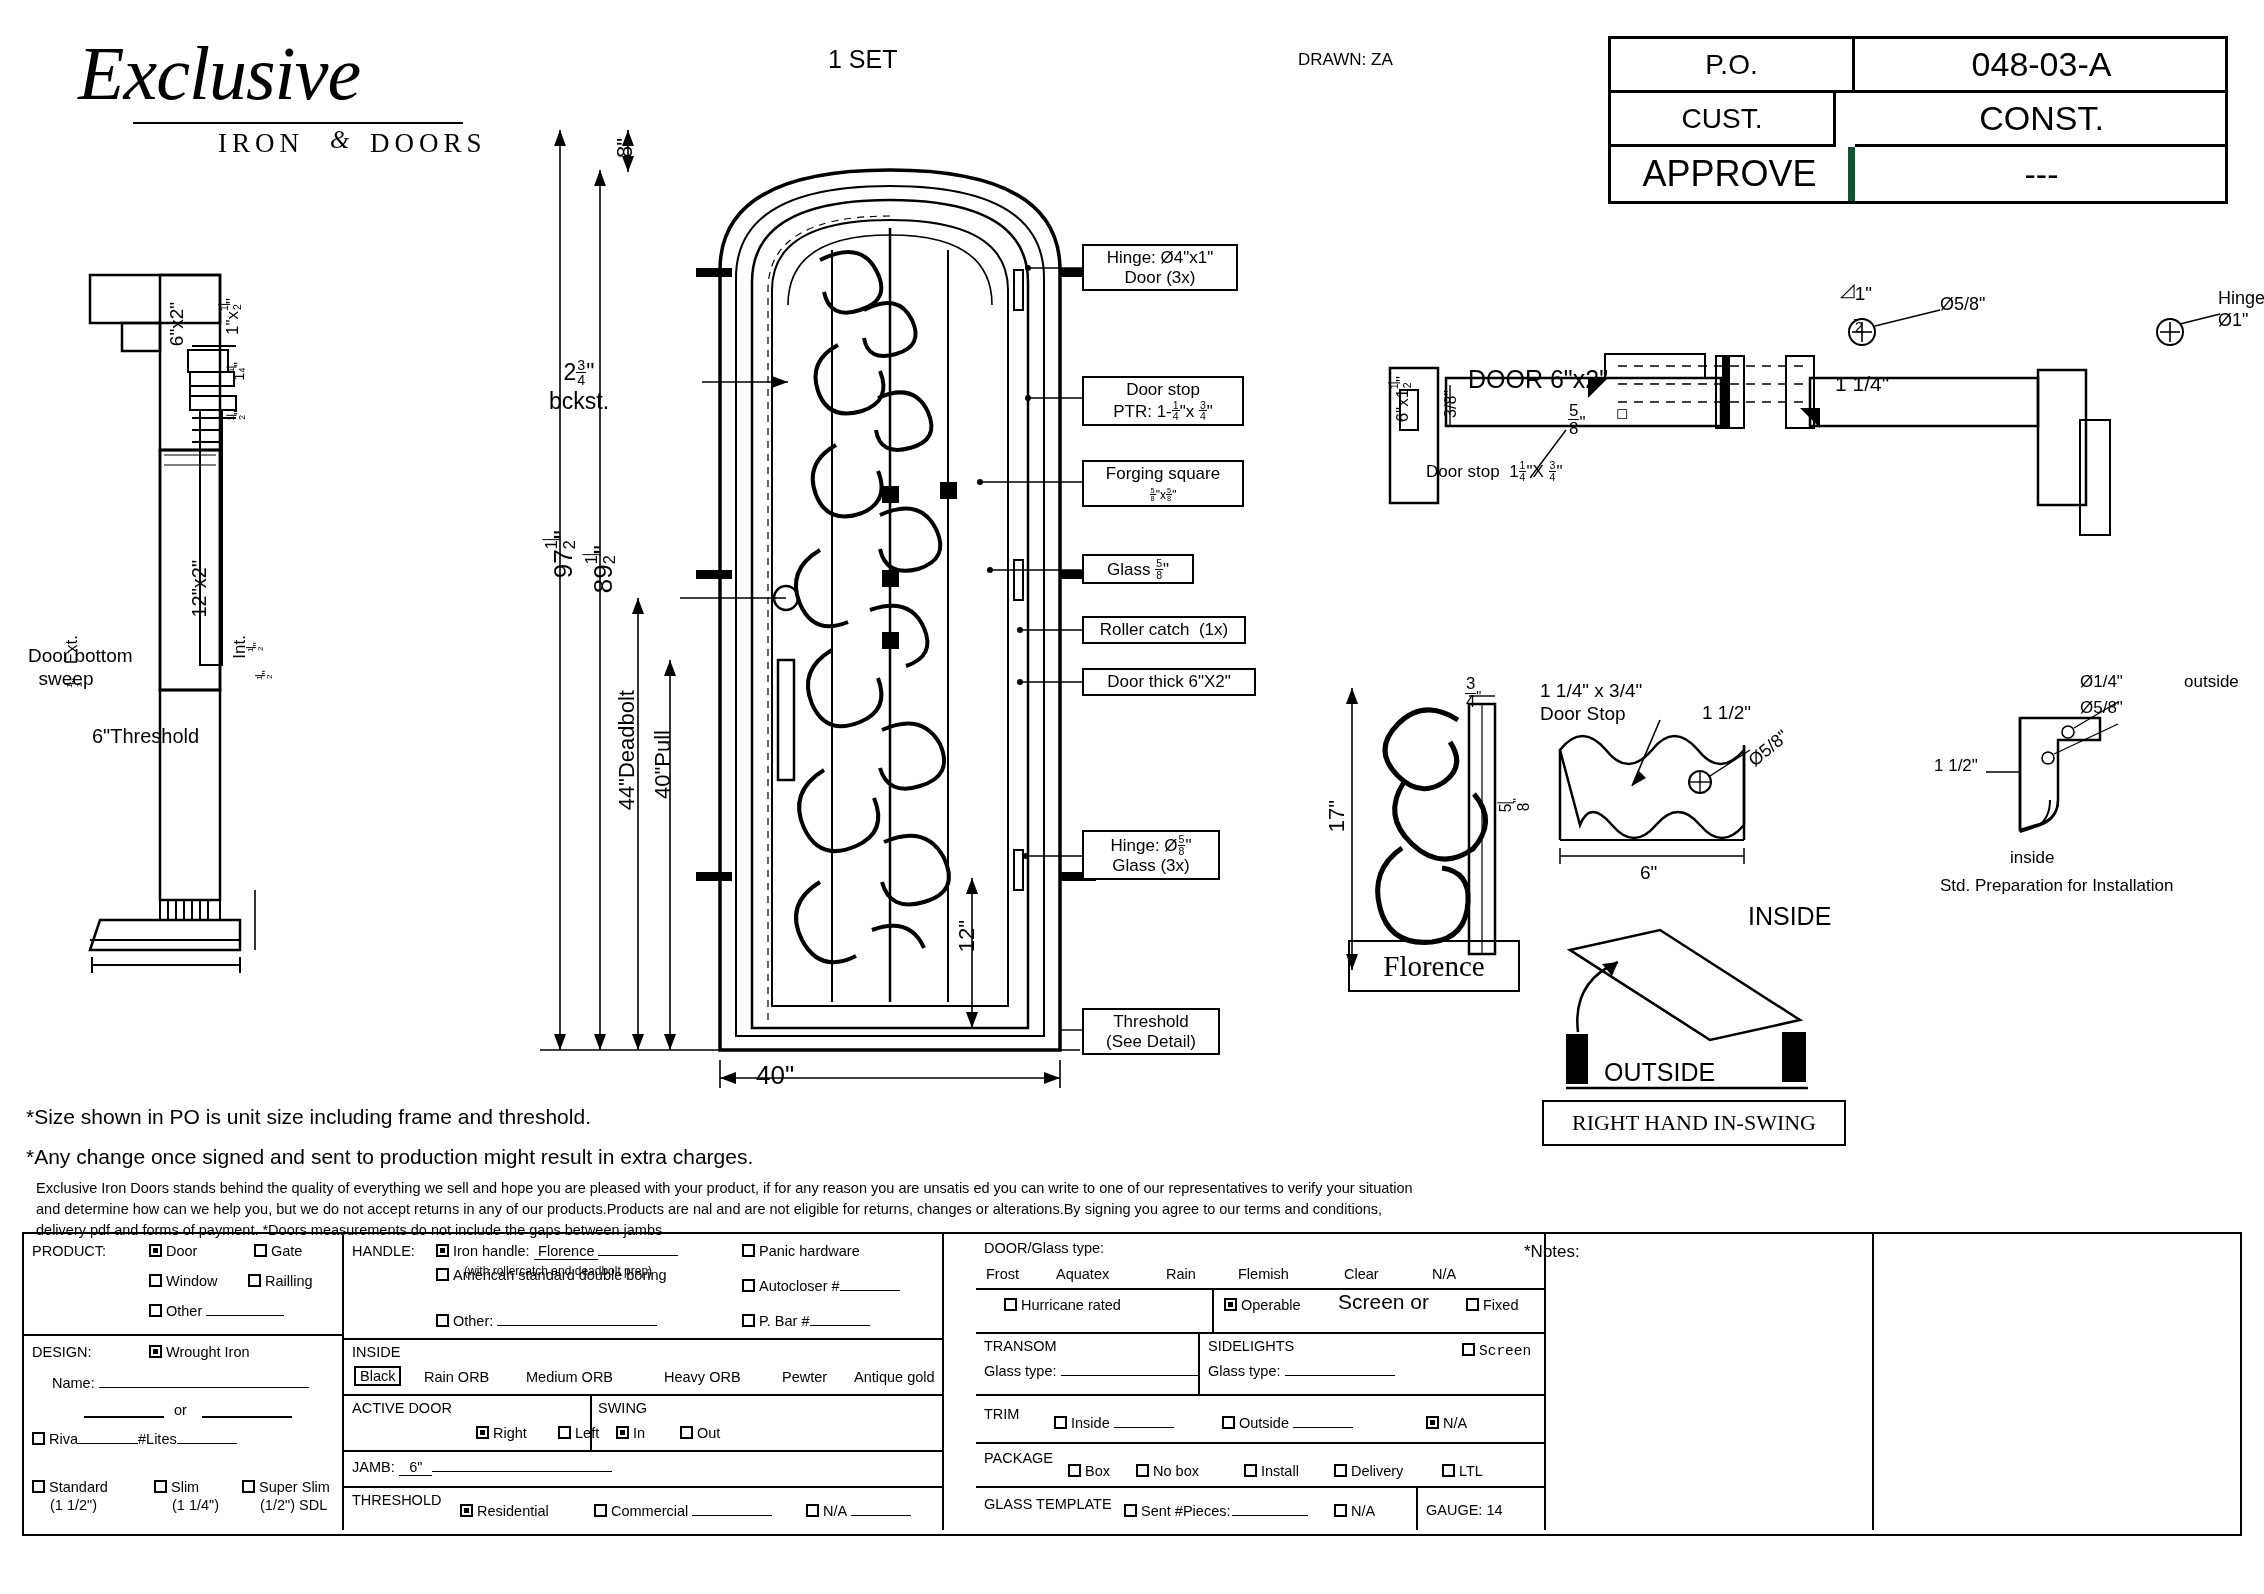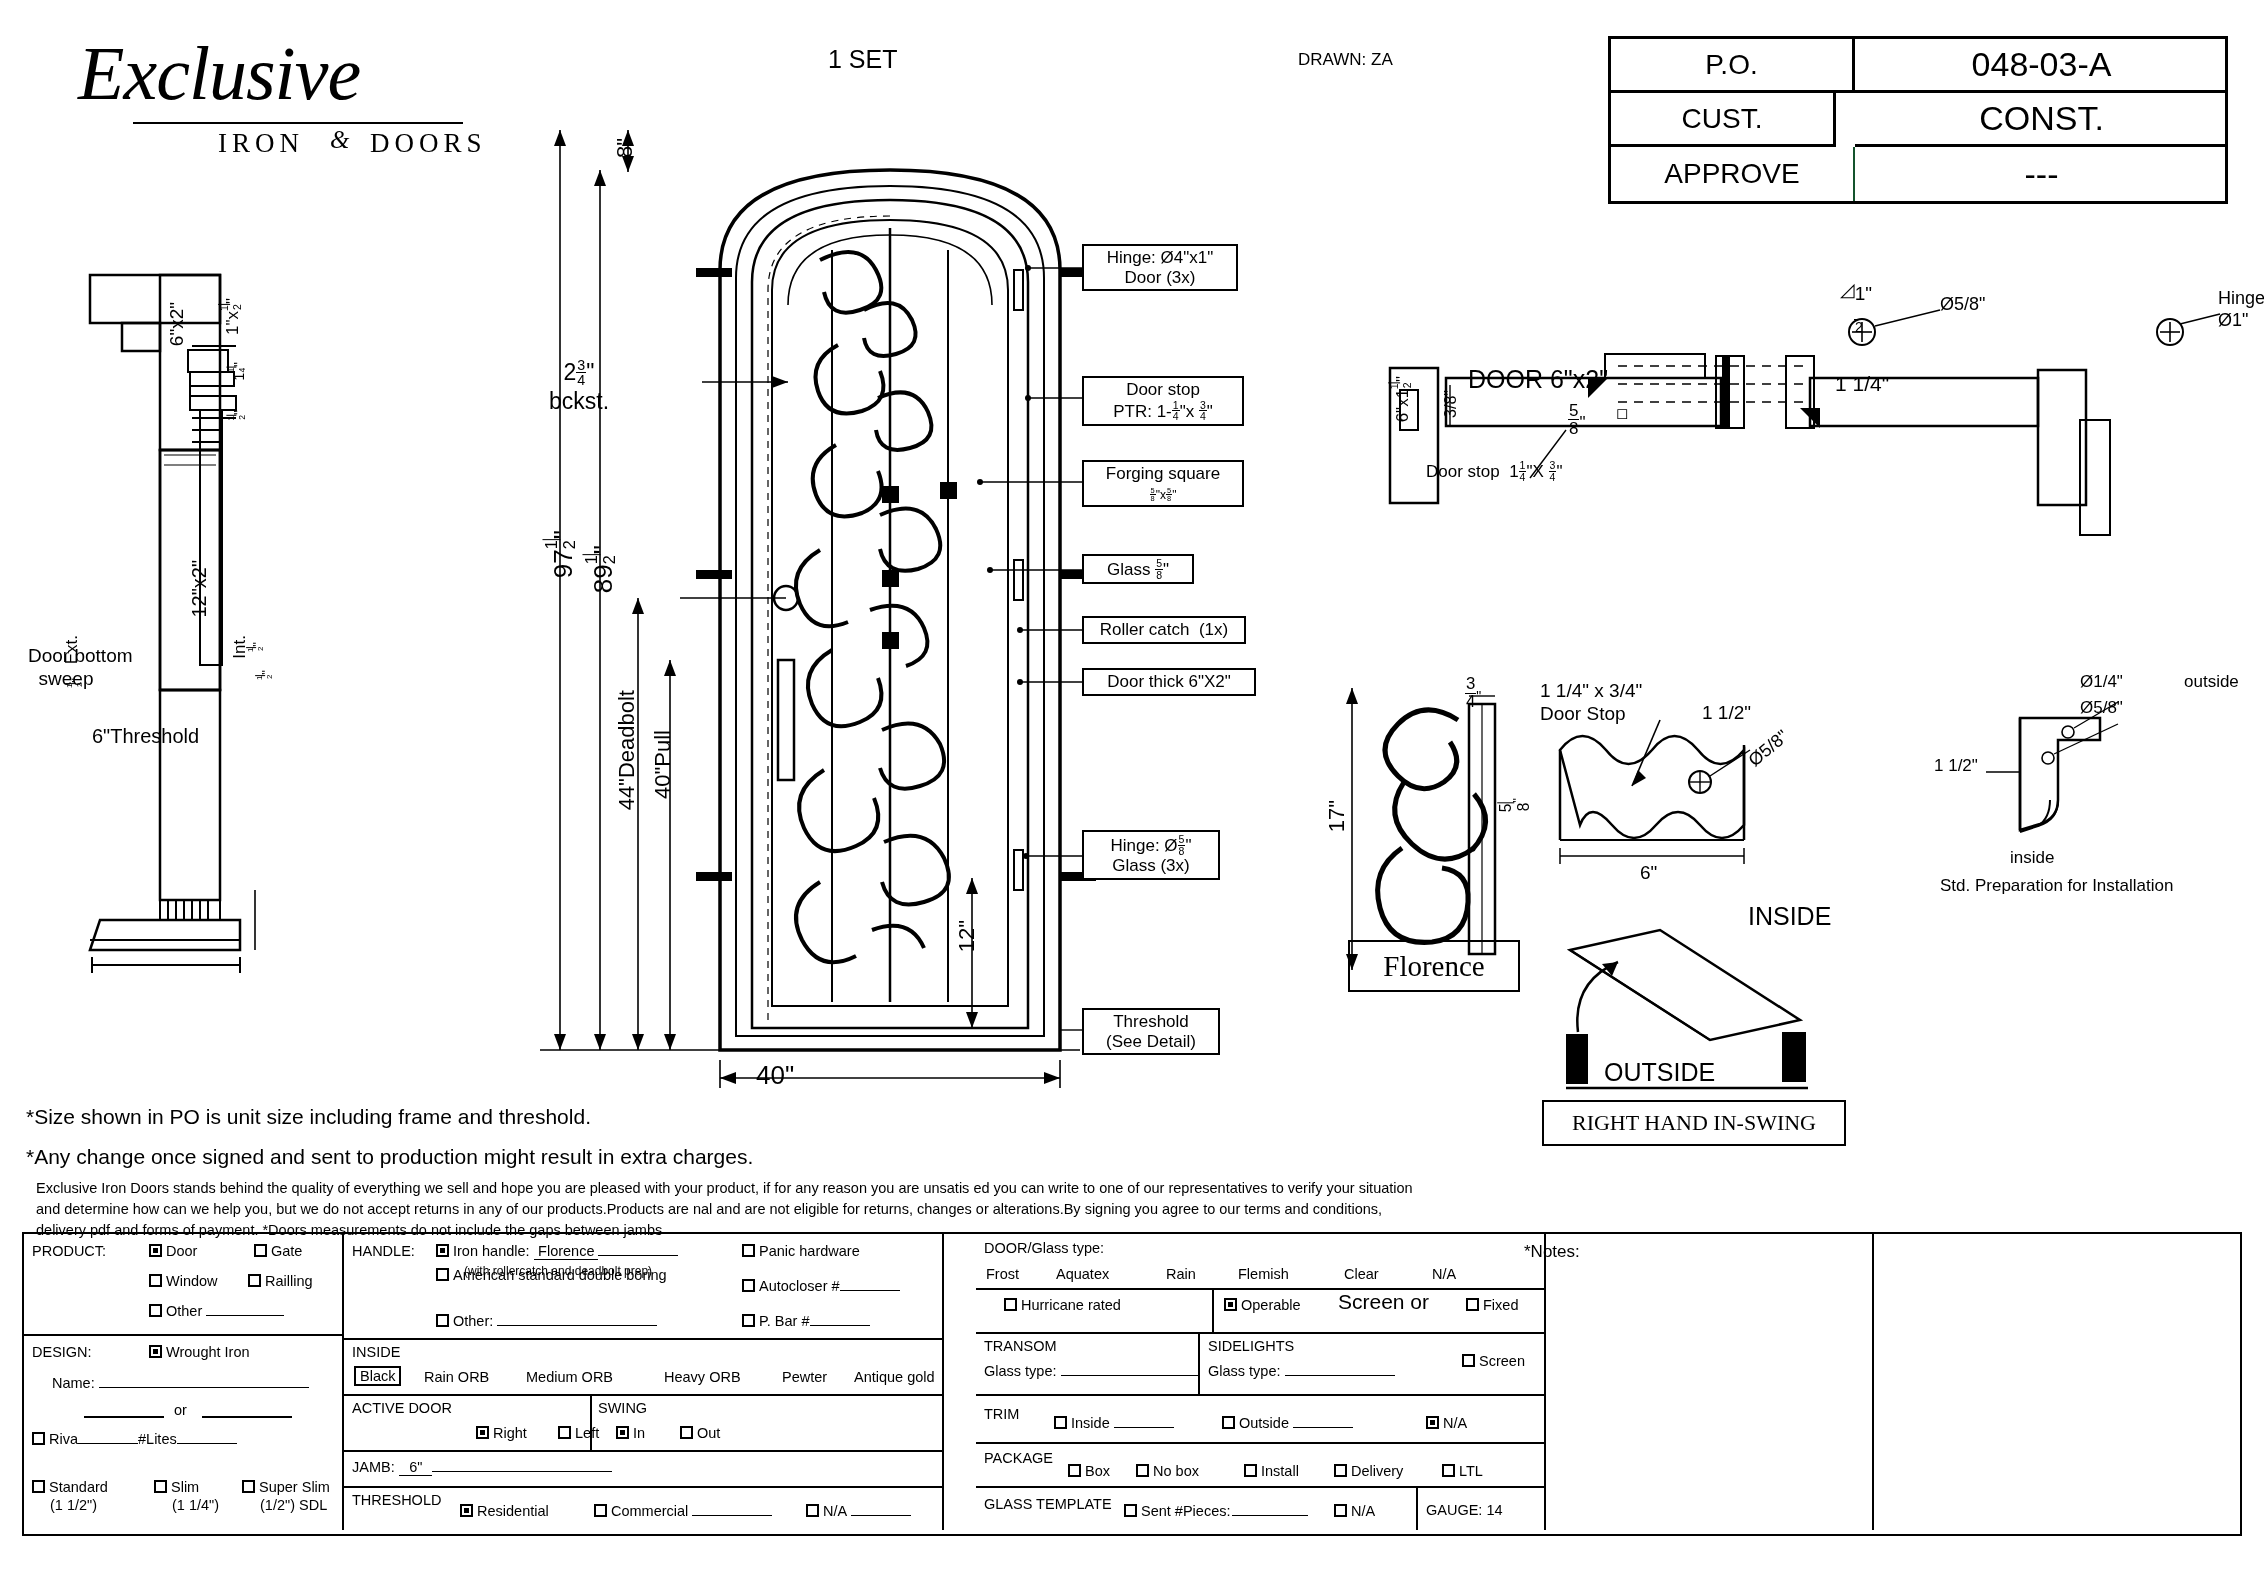--- a/index.html
+++ b/index.html
@@ -38,21 +38,21 @@
   </div>
 
   <div class="abs big" style="left:828px;top:45px;font-size:25px;font-weight:normal;">1 SET</div>
   <div class="abs" style="left:1298px;top:50px;font-size:17px;">DRAWN: ZA</div>
 
   <div class="abs bx" style="left:1608px;top:36px;width:620px;height:168px;border:3px solid #000;">
     <div class="abs bx" style="left:0;top:0;width:244px;height:54px;border-bottom:3px solid #000;border-right:3px solid #000;display:flex;align-items:center;justify-content:center;font-size:28px;">P.O.</div>
     <div class="abs bx" style="left:244px;top:0;width:373px;height:54px;border-bottom:3px solid #000;display:flex;align-items:center;justify-content:center;font-size:34px;">048-03-A</div>
     <div class="abs bx" style="left:0;top:54px;width:225px;height:54px;border-bottom:3px solid #000;border-right:3px solid #000;display:flex;align-items:center;justify-content:center;font-size:28px;">CUST.</div>
     <div class="abs bx" style="left:244px;top:54px;width:373px;height:54px;border-bottom:3px solid #000;display:flex;align-items:center;justify-content:center;font-size:34px;">CONST.</div>
-    <div class="abs bx" style="left:0;top:108px;width:244px;height:54px;border-right:2px solid #14532d;display:flex;align-items:center;justify-content:center;font-size:28px;">APPROVE</div>
+    <div class="abs bx" style="left:0;top:108px;width:244px;height:54px;border-right:7px solid #14532d;display:flex;align-items:center;justify-content:center;font-size:36px;">APPROVE</div>
     <div class="abs bx" style="left:244px;top:108px;width:373px;height:54px;display:flex;align-items:center;justify-content:center;font-size:34px;">---</div>
   </div>
 
   <div class="abs" style="left:40px;top:250px;width:330px;height:810px;">
     <svg width="330" height="810" viewBox="0 0 330 810">
 
       <rect x="50" y="25" width="130" height="48" fill="none" stroke="#000" stroke-width="2.5"></rect>
       <rect x="82" y="73" width="38" height="28" fill="none" stroke="#000" stroke-width="2.5"></rect>
 
       <rect x="120" y="25" width="60" height="175" fill="none" stroke="#000" stroke-width="2.5"></rect>
@@ -508,21 +508,21 @@
       <div class="abs" style="left:248px;top:62px;"><span class="cb on"></span><span class="rowlbl">Operable</span></div>
       <div class="abs" style="left:362px;top:56px;font-size:21px;">Screen or</div>
       <div class="abs" style="left:490px;top:62px;"><span class="cb"></span><span class="rowlbl">Fixed</span></div>
 
       <div class="line" style="left:0;top:98px;width:570px;height:2px;"></div>
       <div class="abs rowlbl" style="left:8px;top:104px;">TRANSOM</div>
       <div class="abs" style="left:8px;top:128px;"><span class="rowlbl">Glass type:</span><span class="ul" style="width:138px;margin-left:4px;"></span></div>
       <div class="line" style="left:222px;top:98px;width:2px;height:62px;"></div>
       <div class="abs rowlbl" style="left:232px;top:104px;">SIDELIGHTS</div>
       <div class="abs" style="left:232px;top:128px;"><span class="rowlbl">Glass type:</span><span class="ul" style="width:110px;margin-left:4px;"></span></div>
-      <div class="abs" style="left:486px;top:118px;"><span class="cb"></span><span class="rowlbl">Screen</span></div>
+      <div class="abs" style="left:486px;top:108px;font-family:Liberation Mono, monospace;"><span class="cb"></span><span class="rowlbl">Screen</span></div>
 
       <div class="line" style="left:0;top:160px;width:570px;height:2px;"></div>
       <div class="abs rowlbl" style="left:8px;top:172px;">TRIM</div>
       <div class="abs" style="left:78px;top:180px;"><span class="cb"></span><span class="rowlbl">Inside</span><span class="ul" style="width:52px;margin-left:4px;"></span></div>
       <div class="abs" style="left:246px;top:180px;"><span class="cb"></span><span class="rowlbl">Outside</span><span class="ul" style="width:52px;margin-left:4px;"></span></div>
       <div class="abs" style="left:450px;top:180px;"><span class="cb on"></span><span class="rowlbl">N/A</span></div>
 
       <div class="line" style="left:0;top:208px;width:570px;height:2px;"></div>
       <div class="abs rowlbl" style="left:8px;top:216px;">PACKAGE</div>
       <div class="abs" style="left:92px;top:228px;"><span class="cb"></span><span class="rowlbl">Box</span></div>

